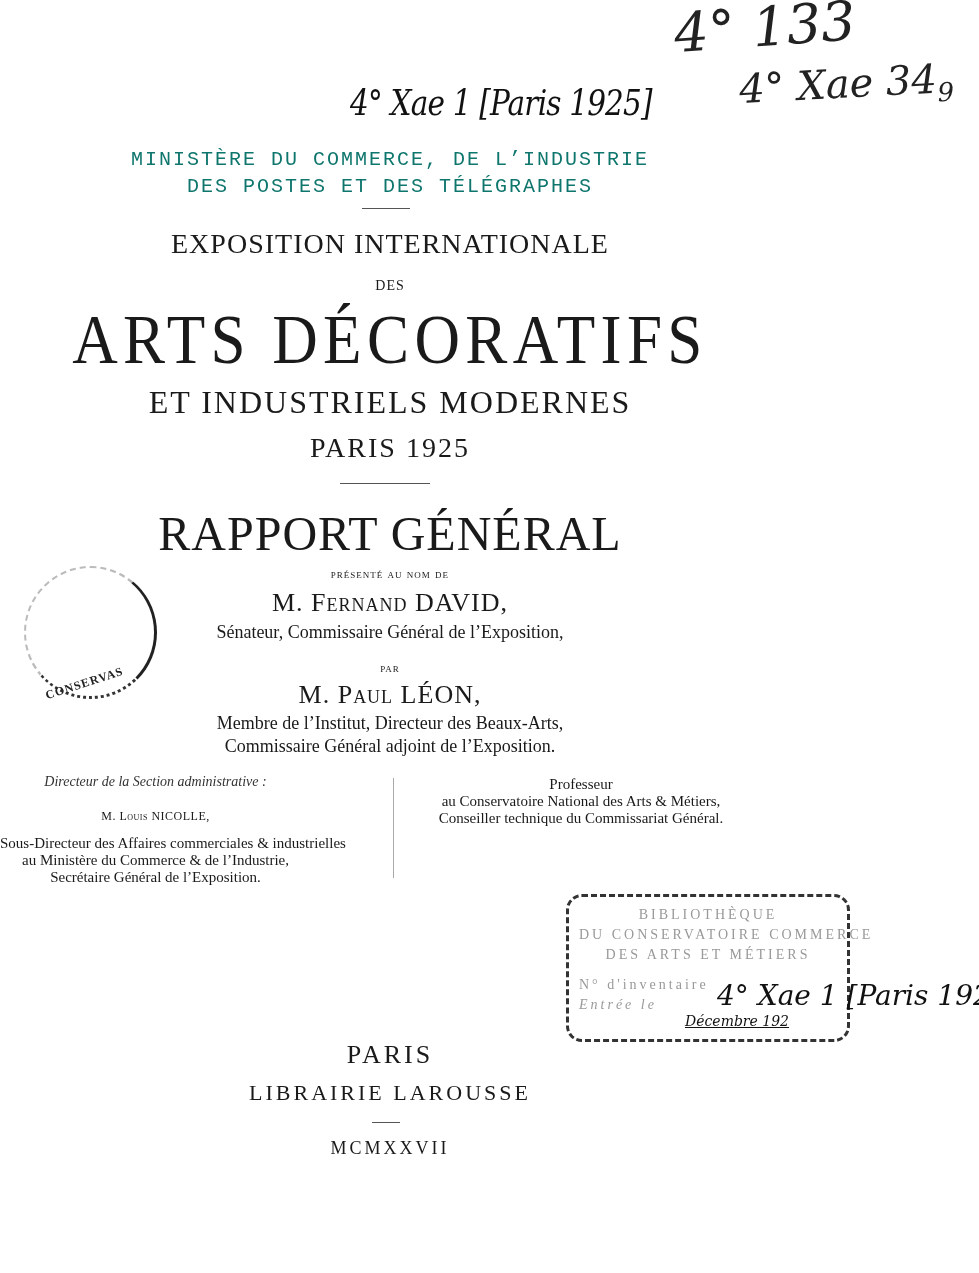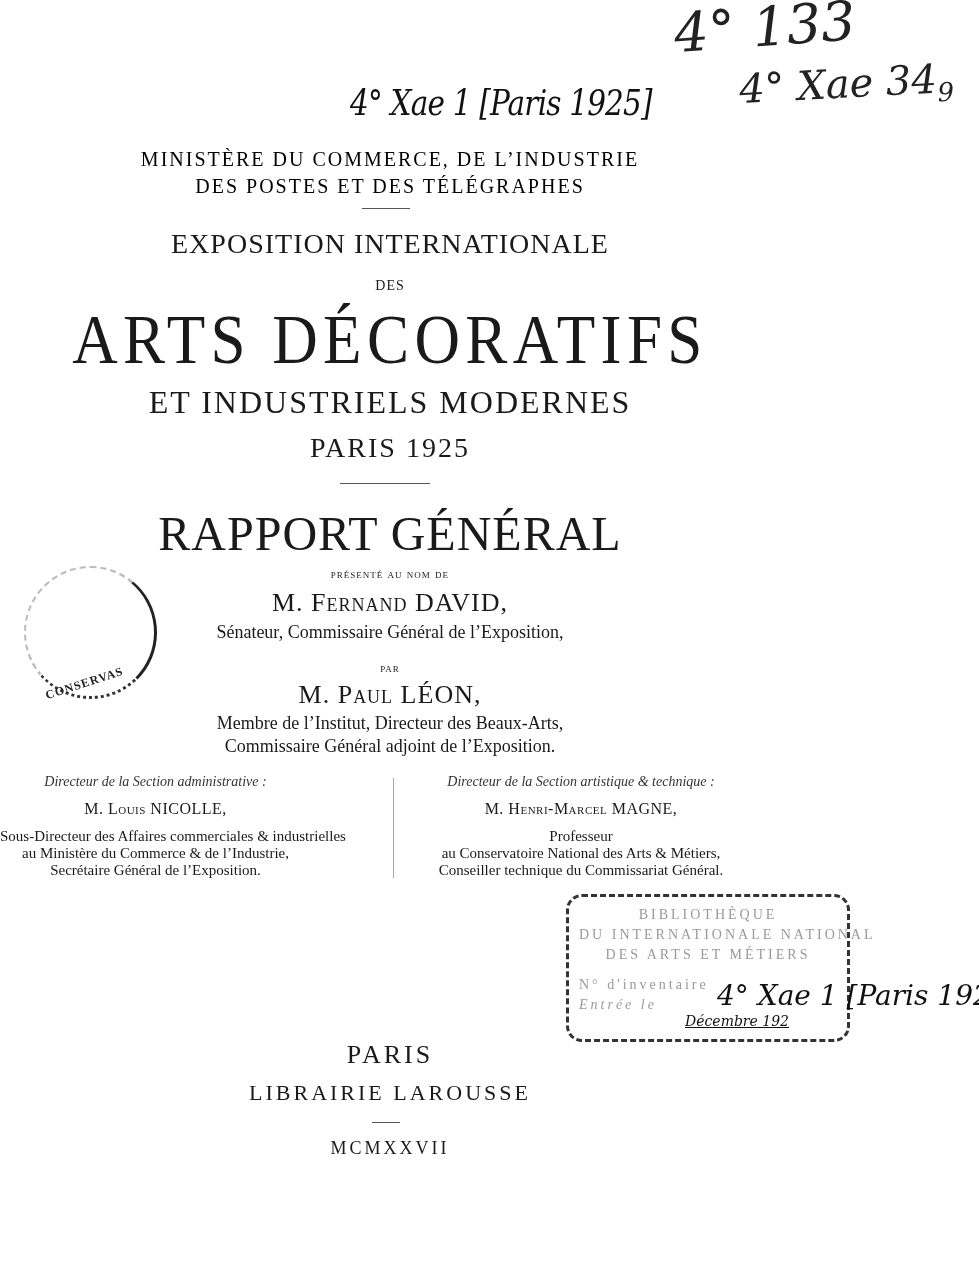--- a/index.html
+++ b/index.html
@@ -11,39 +11,39 @@
   .center { position: absolute; left: 0; width: 780px; text-align: center; white-space: nowrap; }
   .hand { font-family: "DejaVu Serif", serif; font-style: italic; color: #111; white-space: nowrap; }
   .hand-light { color: #222; font-weight: 300; }
   .rule { position: absolute; height: 1px; background: #555; }
   .sc { font-variant: small-caps; }
 
   #shelfmark-top { left: 350px; top: 82px; font-size: 36px; letter-spacing: -1px; transform: scaleX(0.82); transform-origin: left top; }
   #callnum-1 { left: 672px; top: 2px; font-size: 54px; transform: rotate(-4deg); transform-origin: left top; }
   #callnum-2 { left: 738px; top: 66px; font-size: 40px; transform: rotate(-3deg); transform-origin: left top; }
 
-  #ministry { top: 146px; font-size: 20px; letter-spacing: 2px; line-height: 27px; color: #000000; }
+  #ministry { top: 146px; font-size: 20px; letter-spacing: 2px; line-height: 27px; color: #0f766e; font-family: Liberation Mono, monospace; }
   #exposition { top: 228px; font-size: 28px; letter-spacing: 1px; }
   #des { top: 278px; font-size: 14px; letter-spacing: 1px; }
   #arts { top: 300px; font-size: 70px; letter-spacing: 6px; left: 0; width: 780px; transform: scaleX(0.9); transform-origin: 390px 0; }
   #industriels { top: 384px; font-size: 32px; letter-spacing: 2px; }
   #paris-1925 { top: 432px; font-size: 28px; letter-spacing: 2px; }
   #rapport { top: 506px; font-size: 48px; letter-spacing: 1px; }
   #presente { top: 566px; font-size: 13px; letter-spacing: 1px; }
   #david { top: 588px; font-size: 26px; letter-spacing: 1px; }
   #david-title { top: 622px; font-size: 18px; text-align: center; }
   #par { top: 660px; font-size: 13px; letter-spacing: 1px; }
   #leon { top: 680px; font-size: 26px; letter-spacing: 1px; }
   #leon-title { top: 712px; font-size: 18px; line-height: 23px; }
 
   .col { position: absolute; text-align: center; white-space: nowrap; }
   #col-left { left: 0; width: 311px; top: 772px; }
   #col-right { left: 396px; width: 370px; top: 772px; }
   .col .role { font-size: 14px; font-style: italic; color: #333; line-height: 20px; }
-  .col .name { font-size: 16px; line-height: 30px; margin-top: 2px; letter-spacing: 0.5px; }
+  .col .name { font-size: 12px; line-height: 30px; margin-top: 9px; letter-spacing: 0.5px; }
   .col .desc { font-size: 15px; line-height: 17px; margin-top: 4px; }
   #col-divider { left: 393px; top: 778px; width: 1px; height: 100px; background: #aaa; }
 
   #stamp-circle {
     left: 24px; top: 566px; width: 128px; height: 128px; border-radius: 50%;
     border: 2px dashed #bbb; border-right: 3px solid #222; border-bottom: 3px dotted #333;
   }
   #stamp-circle-text { left: 44px; top: 676px; font-size: 12px; font-weight: bold; color: #222; transform: rotate(-18deg); letter-spacing: 1px; }
 
   #stamp-box {
@@ -98,32 +98,30 @@
   <div class="role">Directeur de la Section administrative :</div>
   <div class="name sc">M. Louis NICOLLE,</div>
   <div class="desc">
     <div>Sous-Directeur des Affaires commerciales &amp; industrielles</div>
     <div>au Ministère du Commerce &amp; de l’Industrie,</div>
     <div>Secrétaire Général de l’Exposition.</div>
   </div>
 </div>
 <div id="col-divider" class="abs"></div>
 <div id="col-right" class="col">
-  <div class="role">Directeur de la Section artistique &amp; technique :</div>
-  <div class="name sc">M. Henri-Marcel MAGNE,</div>
   <div class="desc">
     <div>Professeur</div>
     <div>au Conservatoire National des Arts &amp; Métiers,</div>
     <div>Conseiller technique du Commissariat Général.</div>
   </div>
 </div>
 
 <div id="stamp-box" class="abs">
   <div class="line">BIBLIOTHÈQUE</div>
-  <div class="line">DU INTERNATIONALE NATIONAL</div>
+  <div class="line">DU CONSERVATOIRE COMMERCE</div>
   <div class="line">DES ARTS ET MÉTIERS</div>
   <div class="line" style="text-align:left; margin-top:10px;">N° d'inventaire</div>
   <div class="line" style="text-align:left;font-style:italic;">Entrée le</div>
   <div class="shelf hand">4° Xae 1 [Paris 1925]</div>
   <div class="date hand">Décembre 192</div>
 </div>
 
 <div id="imprint-city" class="center">PARIS</div>
 <div id="imprint-publisher" class="center">LIBRAIRIE LAROUSSE</div>
 <div class="rule" style="left:372px; top:1122px; width:28px;"></div>

